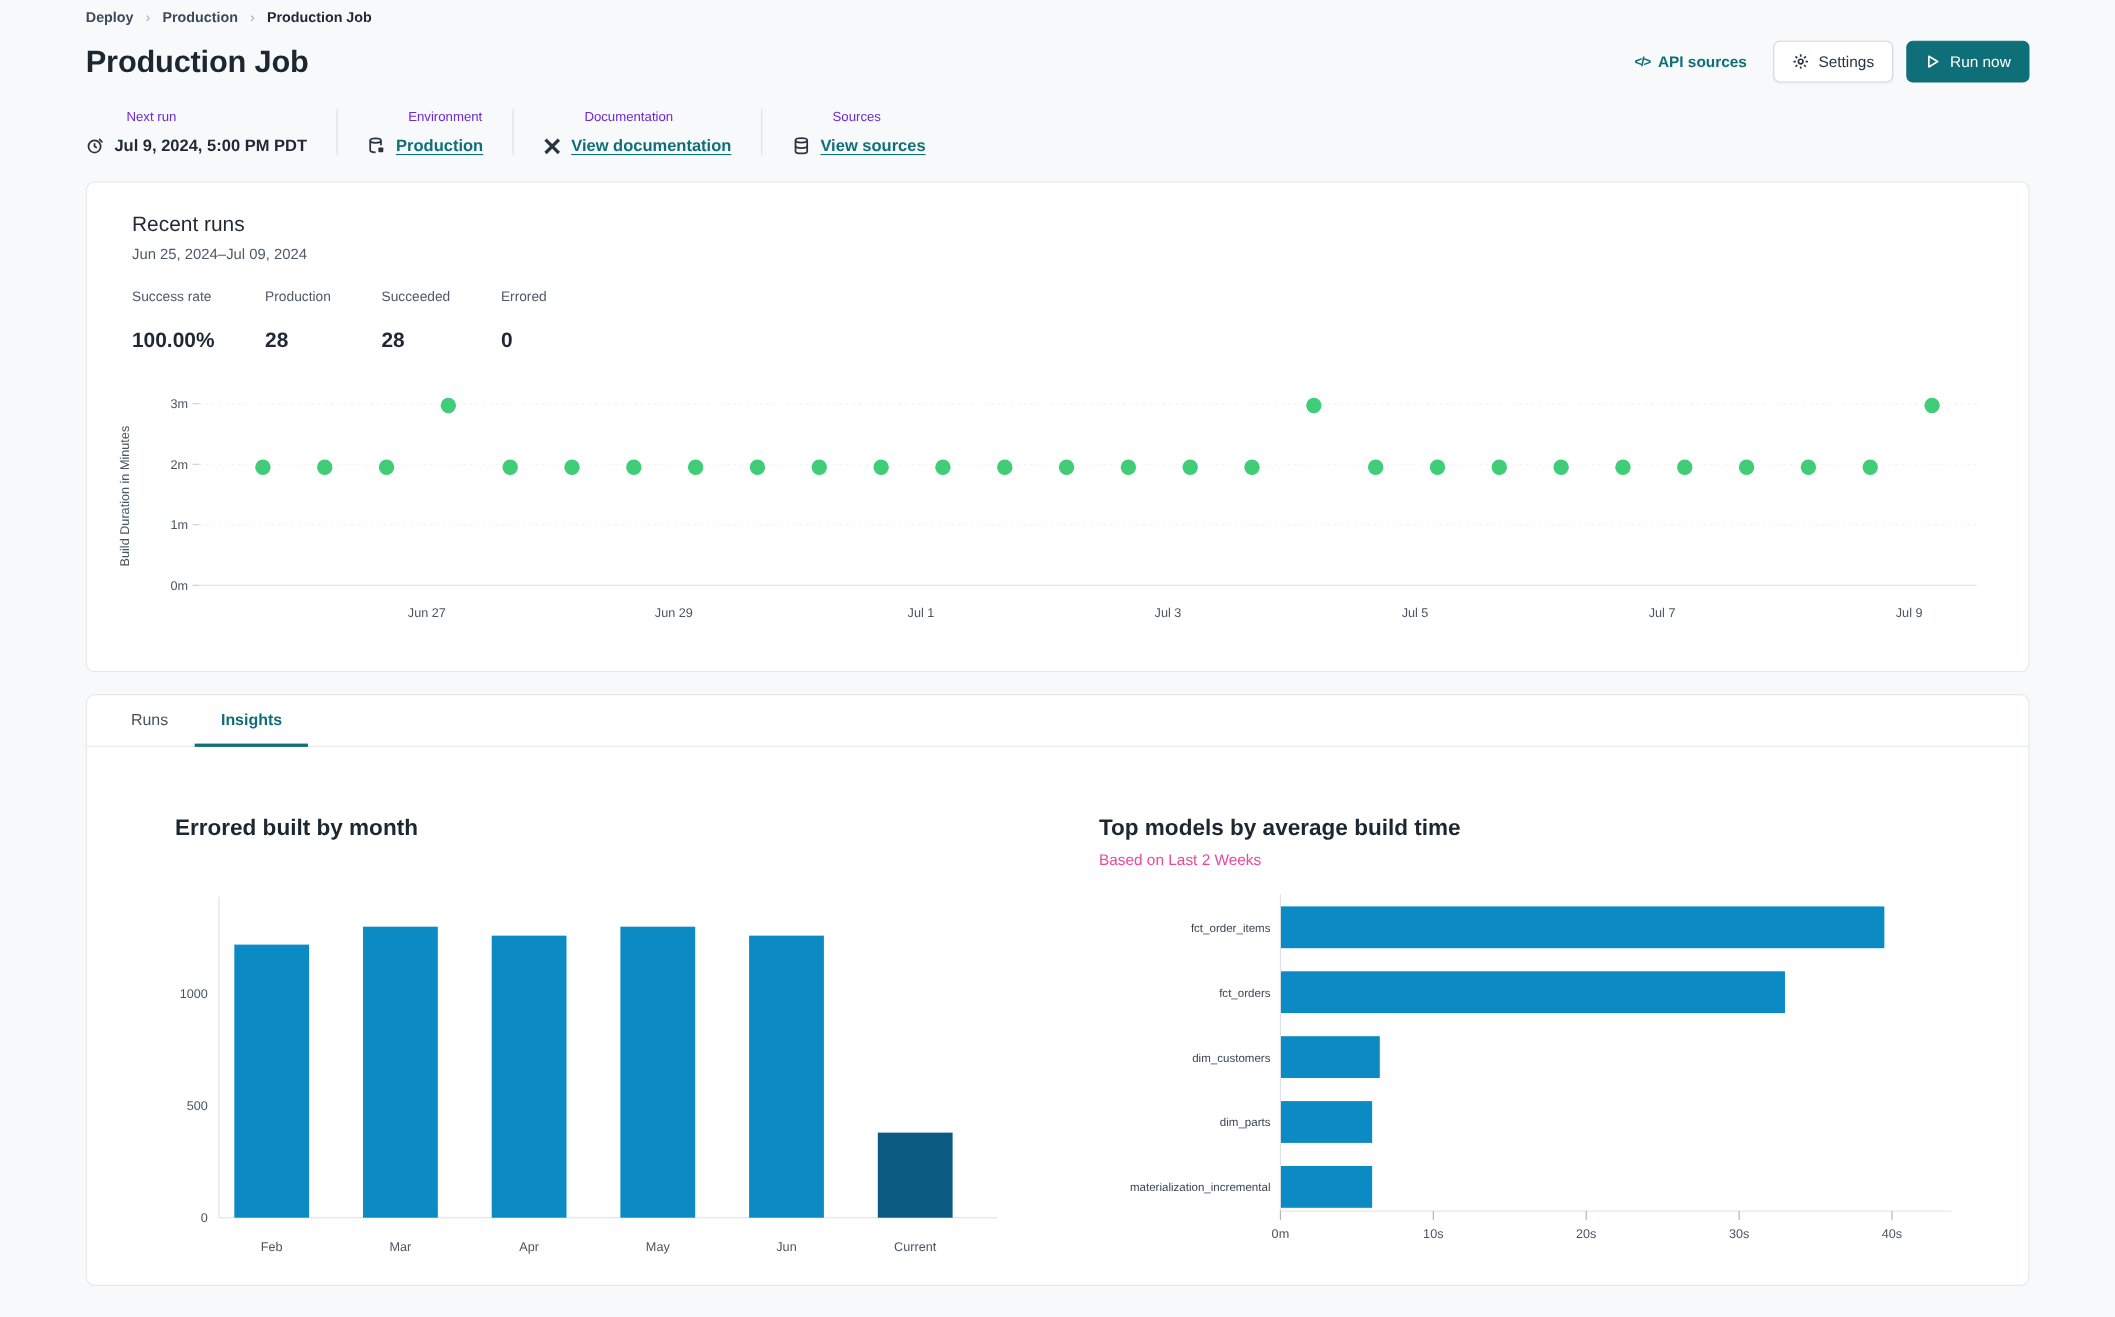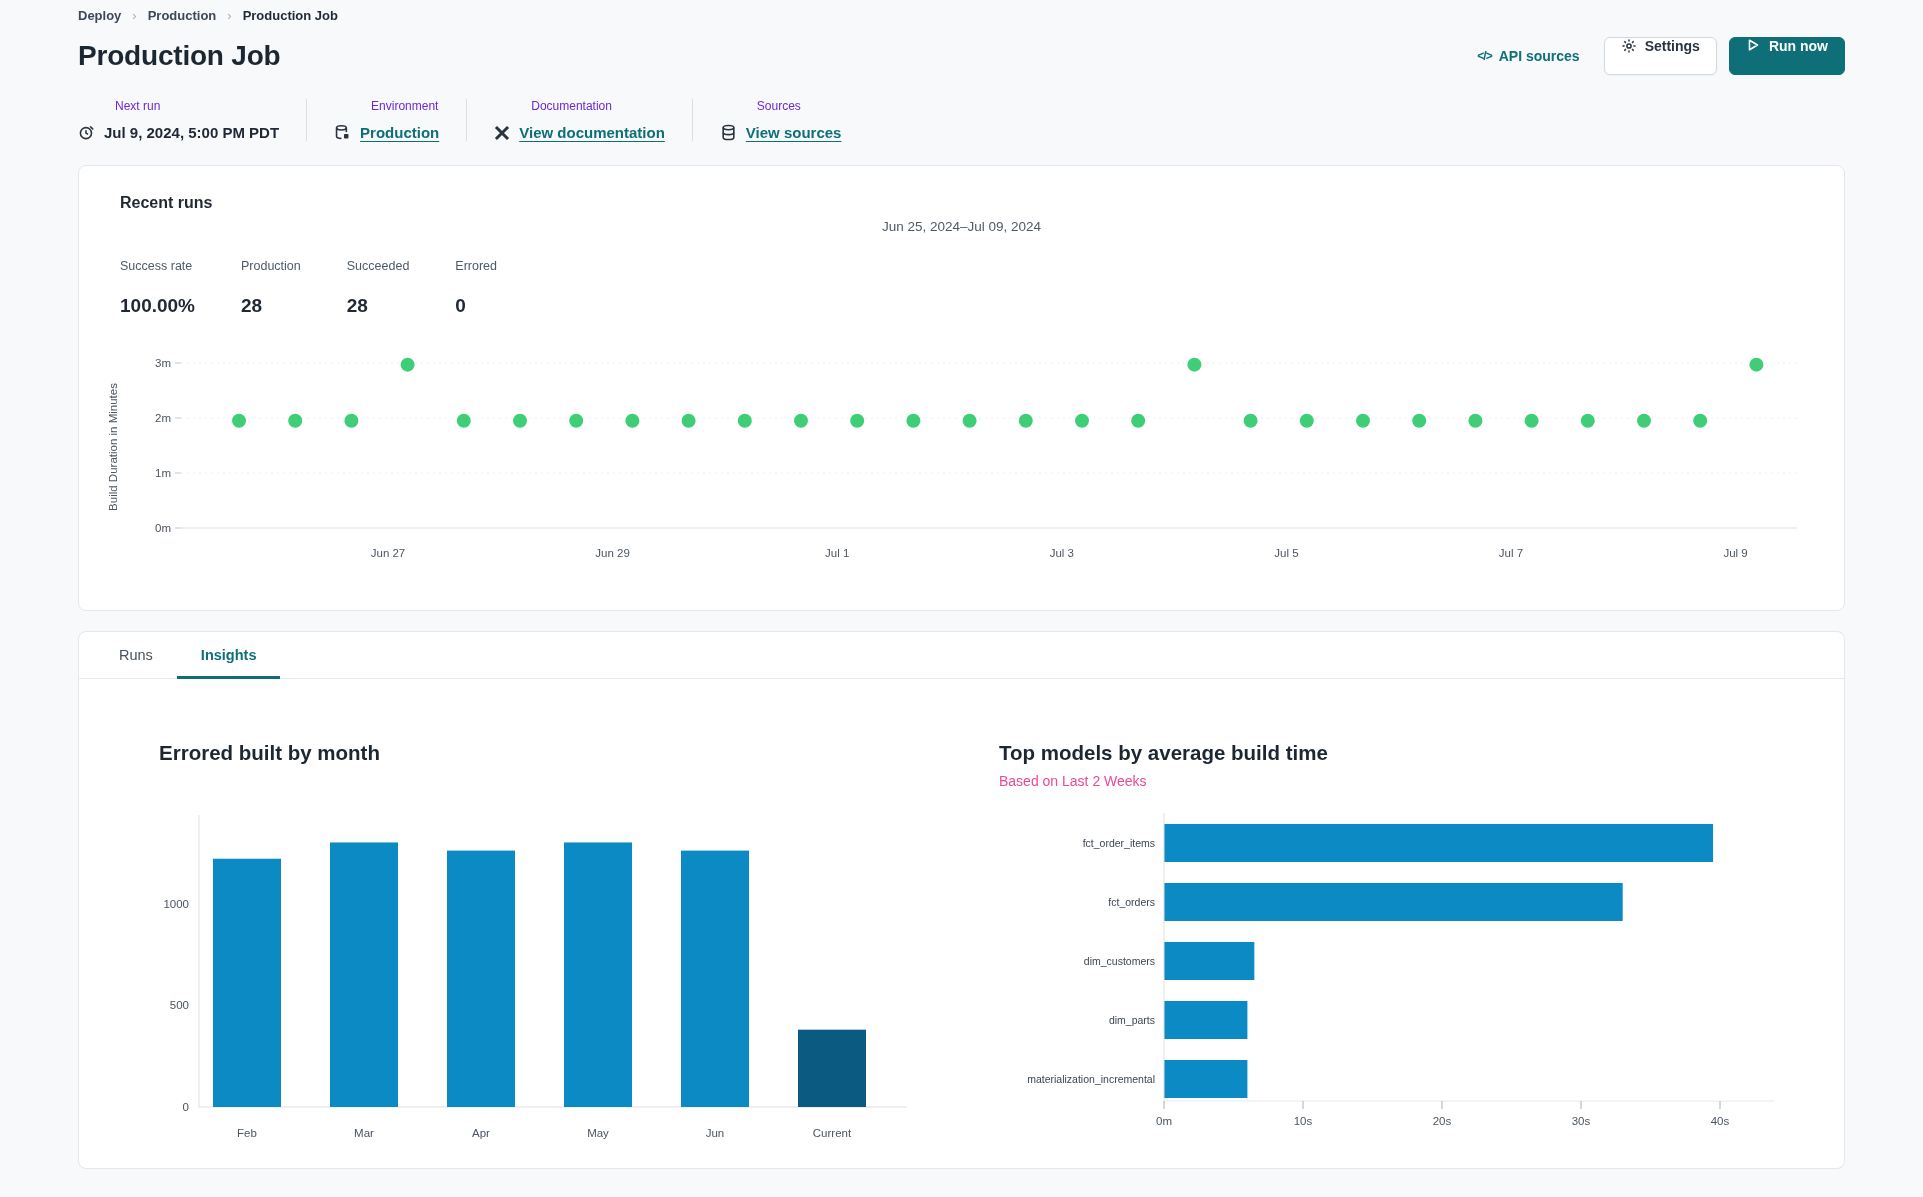--- a/index.html
+++ b/index.html
@@ -16,42 +16,42 @@
   .crumb { font-weight:700; color:#3d4858; cursor:pointer; }
   .crumb.current { color:#1f2834; cursor:default; }
   .crumb-sep { color:#a6adb6; margin:0 11px; font-size:13px; }
 
   
   .header-row { display:flex; align-items:center; justify-content:space-between; margin-bottom:24px; }
   .page-title { font-size:28px; font-weight:700; color:#1c2732; letter-spacing:-0.2px; }
   .header-actions { display:flex; align-items:center; }
   .api-trigger { display:flex; align-items:center; color:#0e6f78; font-size:14px; font-weight:600; cursor:pointer; margin-right:24px; }
   .api-trigger .code-glyph { font-size:12px; font-weight:700; margin-right:7px; letter-spacing:-1px; }
-  .btn { display:flex; align-items:flex-start; height:38px; border-radius:6px; font-size:14px; font-weight:700; cursor:pointer; }
+  .btn { display:flex; align-items:center; height:38px; border-radius:6px; font-size:14px; font-weight:400; cursor:pointer; }
   .btn-secondary { background:#ffffff; border:1px solid #d3d8de; color:#2a3440; padding:0 16px; box-shadow:0 1px 2px rgba(20,30,40,.04); }
   .btn-secondary .ic { margin-right:8px; display:flex; }
   .btn-primary { background:#0e6f78; border:1px solid #0e6f78; color:#ffffff; padding:0 16px; margin-left:12px; }
   .btn-primary .ic { margin-right:9px; display:flex; }
 
   
   .meta-row { display:flex; margin-bottom:24px; }
   .meta-group { padding:0 27px; border-right:1px solid #dadfe4; }
   .meta-group:first-child { padding-left:0; }
   .meta-group:last-child { border-right:none; }
   .meta-label { font-size:12px; color:#6d28d9; margin-bottom:11px;margin-left:37px; }
   .meta-value { display:flex; align-items:center; font-size:15px; font-weight:700; color:#1f2834; }
   .meta-value .ic { margin-right:9px; display:flex; }
   .meta-link { color:#0e6f78; text-decoration:underline; text-underline-offset:3px; cursor:pointer; }
 
   
   .card { background:#ffffff; border:1px solid #e4e7eb; border-radius:8px; }
   .card-recent { margin-bottom:20px; height:446px; padding-top:28px; }
   .card-head { padding:0 41px; }
-  .card-title { font-size:16px; font-weight:700; color:#1f2834; margin-bottom:7px; }
-  .card-sub { font-size:13.5px; color:#4d5a68;text-align:center; }
+  .card-title { font-size:19px; font-weight:400; color:#1f2834; margin-bottom:7px; }
+  .card-sub { font-size:13.5px; color:#4d5a68; }
   .stats-row { display:flex; padding:0 41px; margin-top:25px; }
   .stat { margin-right:46px; }
   .stat-label { font-size:12.5px; color:#4d5a68; margin-bottom:22px; }
   .stat-value { font-size:19px; font-weight:700; color:#1f2834; }
   .scatter-wrap { margin:28px 0 0 18px; }
 
   
   .card-tabs { height:538px; overflow:hidden; }
   .tab-row { display:flex; border-bottom:1px solid #e7e9ec; padding-left:16px; }
   .tab { padding:15px 24px 13px 24px; font-size:14.5px; color:#48525e; cursor:pointer; border-bottom:3px solid transparent; margin-bottom:-1px; }

